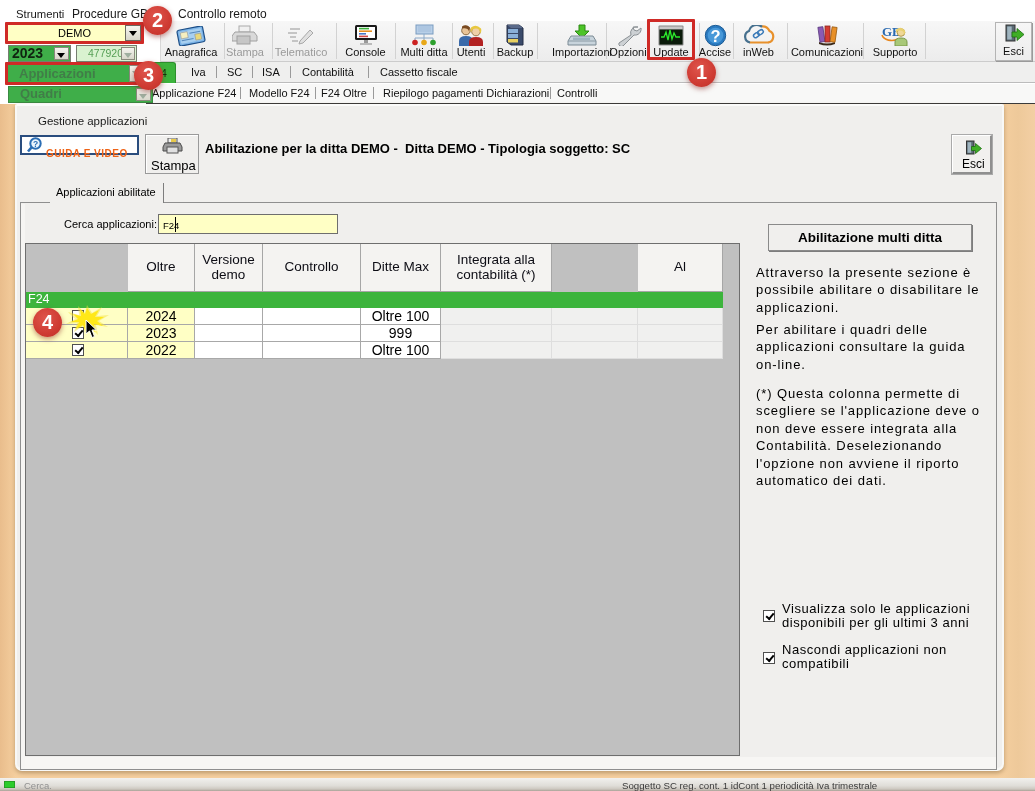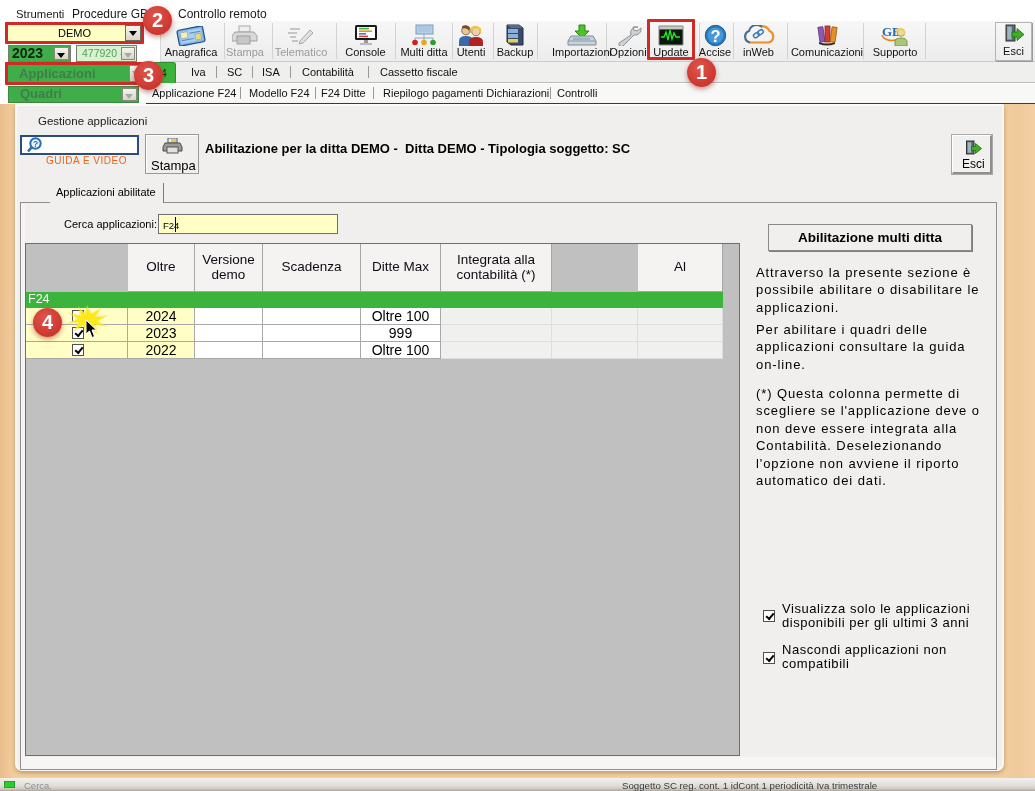--- a/index.html
+++ b/index.html
@@ -179,56 +179,56 @@
  <span class="tab1" style="left:302px">Contabilità</span>
     <span class="tsep2" style="left:368px"></span>
  <span class="tab1" style="left:380px">Cassetto fiscale</span>
  <div id="f24tab">F24</div>
 </div>
 <div class="abs" id="tabrow2">
  <span class="tab2" style="left:152px">Applicazione F24</span>
     <span class="tsep2" style="left:240px;top:3px"></span>
  <span class="tab2" style="left:249px">Modello F24</span>
     <span class="tsep2" style="left:315px;top:3px"></span>
- <span class="tab2" style="left:321px">F24 Ditte</span>
+ <span class="tab2" style="left:321px">F24 Oltre</span>
     <span class="tsep2" style="left:373px;top:3px"></span>
  <span class="tab2" style="left:383px">Riepilogo pagamenti Dichiarazioni</span>
     <span class="tsep2" style="left:550px;top:3px"></span>
  <span class="tab2" style="left:557px">Controlli</span>
 </div>
 <div class="abs" id="darkline"></div>
 
 <div class="abs" style="left:0;top:21px;width:146px;height:83px;background:#fff"></div>
 <div class="redbox" style="left:5px;top:22px;width:139px;height:22px;background:#ffffc5">
  <div class="abs" style="left:0;top:0;width:133px;height:16px;text-align:center;font-size:11px;line-height:16px;color:#000">DEMO</div>
  <div class="cbtn" style="width:16px;right:0;top:0;bottom:0;border-color:#6a6a60"></div>
 </div>
 <div class="combo" style="left:8px;top:45px;width:63px;height:17px;background:#3fae49;font-size:14px;font-weight:bold;color:#102410;padding-left:3px;line-height:15px">2023<div class="cbtn" style="width:15px"></div></div>
-<div class="combo" style="left:76px;top:45px;width:61px;height:17px;background:#d9f2d0;font-size:10.5px;color:#57a057;padding-left:5px;line-height:15px">477920 -<div class="cbtn dis" style="width:14px"></div></div>
+<div class="combo" style="left:76px;top:45px;width:61px;height:17px;background:#d9f2d0;font-size:10.5px;color:#57a057;padding-left:11px;line-height:15px">477920 -<div class="cbtn dis" style="width:14px"></div></div>
 <div class="redbox" style="left:5px;top:62px;width:142px;height:23px;background:#3fae49">
  <div class="abs" style="left:11px;top:1px;font-size:13px;font-weight:bold;color:#417d48">Applicazioni</div>
  <div class="cbtn dis" style="width:15px;right:0;top:0;bottom:0"></div>
 </div>
-<div class="combo" style="left:8px;top:86px;width:131px;height:17px;background:#3fae49;border-color:#3a8a42;font-size:13px;font-weight:bold;color:#417d48;padding-left:11px;line-height:14px">Quadri<div class="cbtn dis" style="width:15px"></div></div>
+<div class="combo" style="left:8px;top:86px;width:145px;height:17px;background:#3fae49;border-color:#3a8a42;font-size:13px;font-weight:bold;color:#417d48;padding-left:11px;line-height:14px">Quadri<div class="cbtn dis" style="width:15px"></div></div>
 
 <div class="redbox" style="left:647px;top:19px;width:48px;height:41px"></div>
 <div class="redcircle" style="left:143px;top:6px">2</div>
 <div class="redcircle" style="left:687px;top:58px">1</div>
 <div class="redcircle" style="left:134px;top:61px">3</div>
 
 <div class="abs" id="tanbg"></div>
 <div class="abs" id="dialog"></div>
 <span class="abs" style="left:38px;top:115px;font-size:11.5px;color:#1a1a1a">Gestione applicazioni</span>
 <div class="abs" style="left:20px;top:135px;width:119px;height:20px;background:#fff;border:2px solid #2a4d7e">
   <svg class="abs" style="left:3px;top:0px" width="18" height="17" viewBox="0 0 18 17">
       <circle cx="10.5" cy="6.5" r="5.2" fill="#eaf4fd" stroke="#2a6db4" stroke-width="2"></circle>
       <line x1="6.6" y1="10.4" x2="3" y2="14.5" stroke="#2a6db4" stroke-width="2.6"></line>
       <text x="10.6" y="9.6" font-size="8.5" font-weight="bold" fill="#2a6db4" text-anchor="middle">?</text>
     </svg>
-  <span class="abs" style="left:24px;top:18px;font-size:10px;font-weight:normal;color:#ef6316;letter-spacing:.5px;white-space:nowrap">GUIDA E VIDEO</span>
+  <span class="abs" style="left:24px;top:11px;font-size:10px;font-weight:bold;color:#ef6316;letter-spacing:.5px;white-space:nowrap">GUIDA E VIDEO</span>
   </div>
 <div class="abs" style="left:145px;top:134px;width:54px;height:40px;background:#f0efed;border:1px solid #9a9a9a;box-shadow:inset 1px 1px 0 #fff">
   <svg class="abs" style="left:16px;top:3px" width="21" height="17" viewBox="0 0 21 17">
       <rect x="6" y="0" width="9" height="5" fill="#eee" stroke="#555" stroke-width="1"></rect>
       <rect x="9" y="1" width="5" height="3" fill="#e8c94a"></rect>
       <path d="M3 5h15l2 4v4H1V9z" fill="#9a9a9a" stroke="#4a4a4a" stroke-width="1"></path>
       <rect x="5" y="9" width="11" height="6" fill="#e0e0e0" stroke="#555" stroke-width="1"></rect>
     </svg>
   <span class="abs" style="left:5px;top:23px;font-size:13px;color:#000">Stampa</span>
 </div>
@@ -248,21 +248,21 @@
 <div class="abs" style="left:163px;top:183px;width:1px;height:20px;background:#7d7d7d"></div>
 <span class="abs" style="left:56px;top:186px;font-size:11px;color:#000">Applicazioni abilitate</span>
 <span class="abs" style="left:64px;top:218px;font-size:11px;color:#000">Cerca applicazioni:</span>
 <div class="abs" style="left:158px;top:214px;width:180px;height:20px;background:#ffffc5;border:1px solid #6e6e6e">
  <span class="abs" style="left:4px;top:5px;font-size:9.5px">F24</span>
  <div class="abs" style="left:16px;top:2px;width:1px;height:15px;background:#000"></div>
 </div>
 <div class="abs" id="grid">
  <div class="hc" style="left:102px;width:67px">Oltre</div>
  <div class="hc" style="left:169px;width:68px">Versione<br>demo</div>
- <div class="hc" style="left:237px;width:98px">Scadenza</div>
+ <div class="hc" style="left:237px;width:98px">Controllo</div>
  <div class="hc" style="left:335px;width:80px">Ditte Max</div>
  <div class="hc" style="left:415px;width:111px">Integrata alla<br>contabilità (*)</div>
  <div class="hc" style="left:612px;width:85px">Al</div>
  <div class="abs" style="left:0;top:48px;width:697px;height:16px;background:#3cb43c;color:#fff;font-size:12.5px;padding-left:2px;line-height:15px">F24</div>
  <div class="cell cy" style="left:0;top:64px;width:102px;height:17px"></div>
  <div class="cell cy" style="left:102px;top:64px;width:67px;height:17px">2024</div>
  <div class="cell cw" style="left:169px;top:64px;width:68px;height:17px"></div>
  <div class="cell cw" style="left:237px;top:64px;width:98px;height:17px"></div>
  <div class="cell cw" style="left:335px;top:64px;width:80px;height:17px">Oltre 100</div>
  <div class="cell cg" style="left:415px;top:64px;width:111px;height:17px"></div>

